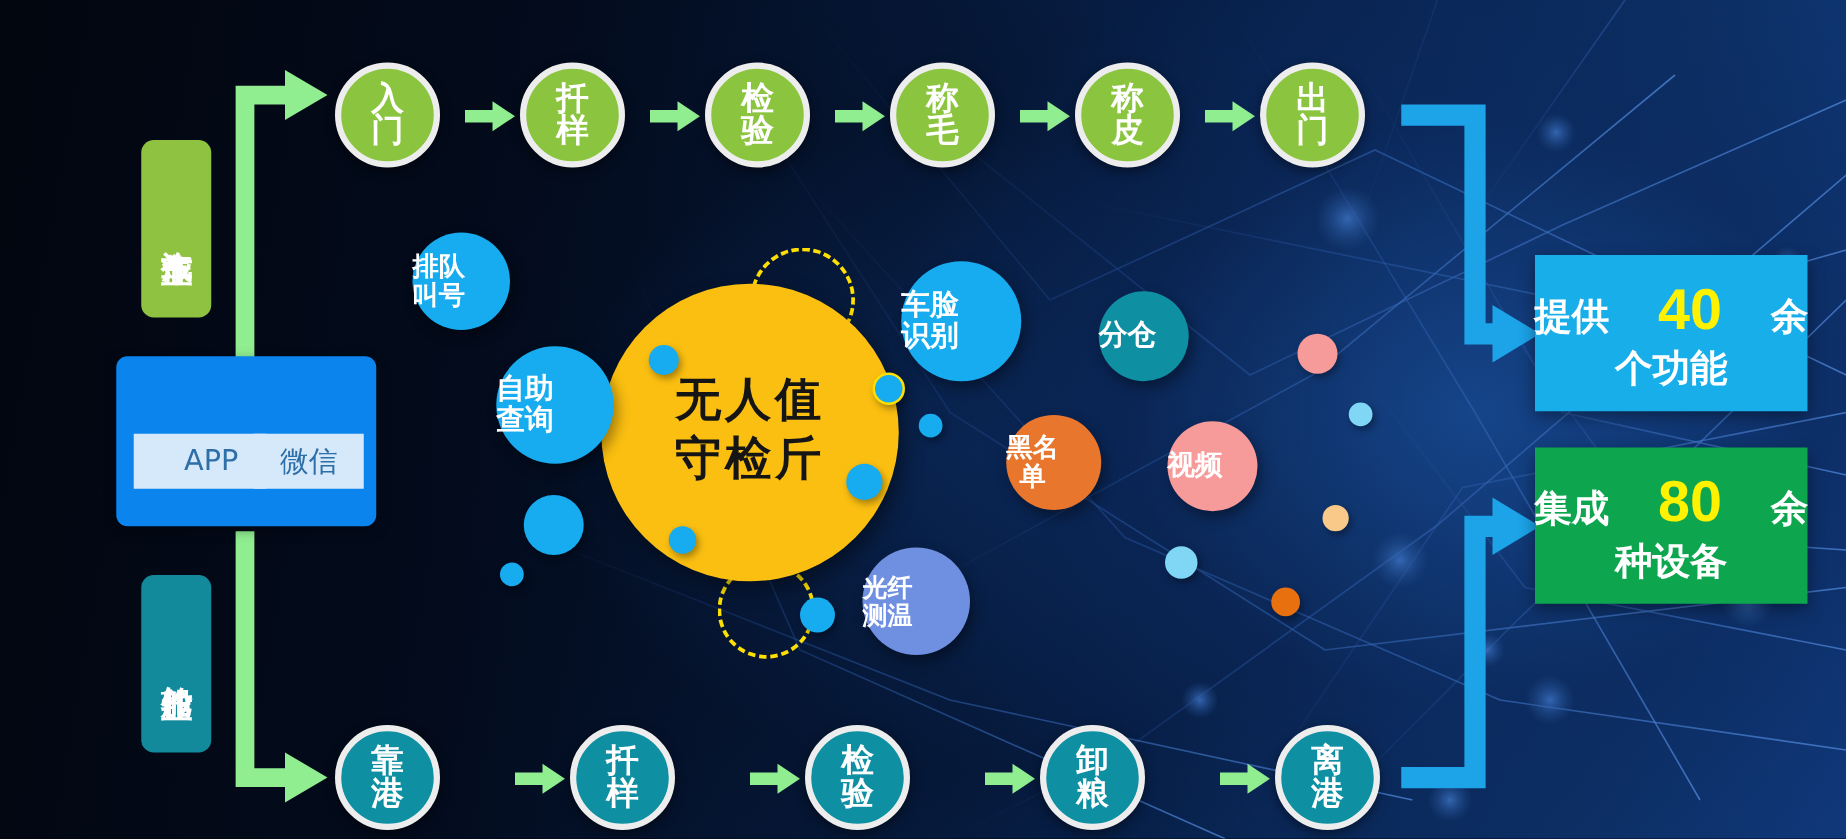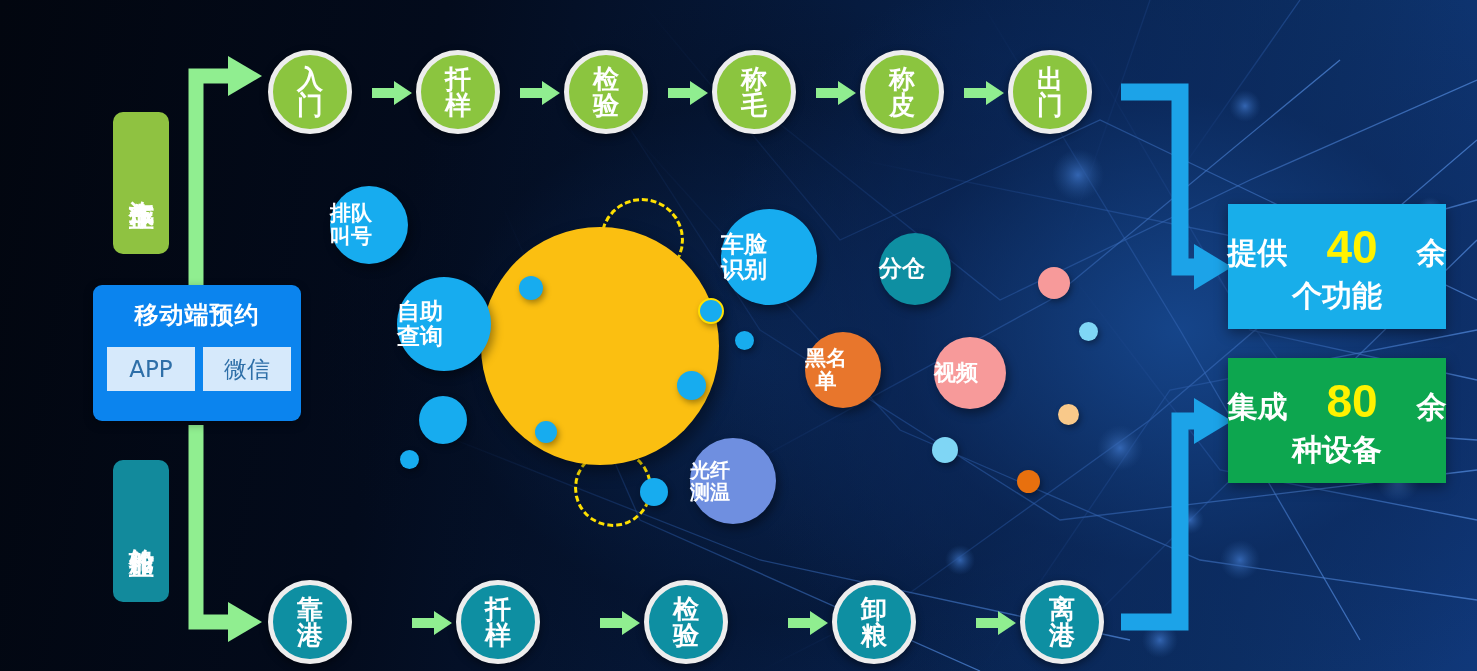--- a/index.html
+++ b/index.html
@@ -28,21 +28,21 @@
   .tag-teal{background:#128A9C;}
 
   
   #mobilebox{left:93px;top:285px;width:208px;height:136px;background:#0B84EE;
              border-radius:9px;box-shadow:0 3px 10px rgba(0,0,0,.35);}
   #mobile-title{position:absolute;left:0;top:14px;width:100%;text-align:center;
                 color:#fff;font-weight:bold;font-size:24px;letter-spacing:1px;}
   .mbtn{position:absolute;top:62px;width:88px;height:44px;background:#D6E9FB;
         color:#2E6FA8;font-size:23px;display:flex;align-items:center;
         justify-content:center;font-weight:500;}
-  #mbtn-app{left:14px;}
+  #mbtn-app{left:14px;padding-left:18px;}
   #mbtn-wechat{left:110px;}
 
   
   .node{width:84px;height:84px;border-radius:50%;
         display:flex;align-items:center;justify-content:center;
         box-sizing:border-box;border:5px solid #EDEDED;
         color:#fff;font-weight:bold;font-size:26px;line-height:1.0;
         text-align:center;letter-spacing:0px;
         box-shadow:0 3px 9px rgba(0,0,0,.45);}
   .node-green{background:#8BC53F;}
@@ -163,20 +163,24 @@
       <div class="abs dot" style="left: 400px; top: 450px; width: 19px; height: 19px; background: rgb(23, 172, 239); box-shadow: rgba(0, 0, 0, 0.35) 2px 3px 6px;"></div>
       <div class="abs dot" style="left: 640px; top: 478px; width: 28px; height: 28px; background: rgb(23, 172, 239); box-shadow: rgba(0, 0, 0, 0.35) 2px 3px 6px;"></div>
       <div class="abs dot" style="left: 698px; top: 298px; width: 26px; height: 26px; background: rgb(23, 172, 239); border: 2px solid rgb(255, 224, 0); box-sizing: border-box; box-shadow: rgba(0, 0, 0, 0.35) 2px 3px 6px;"></div>
       <div class="abs dot" style="left: 1038px; top: 267px; width: 32px; height: 32px; background: rgb(247, 154, 154); box-shadow: rgba(0, 0, 0, 0.35) 2px 3px 6px;"></div>
       <div class="abs dot" style="left: 1079px; top: 322px; width: 19px; height: 19px; background: rgb(127, 214, 245); box-shadow: rgba(0, 0, 0, 0.35) 2px 3px 6px;"></div>
       <div class="abs dot" style="left: 1058px; top: 404px; width: 21px; height: 21px; background: rgb(249, 201, 138); box-shadow: rgba(0, 0, 0, 0.35) 2px 3px 6px;"></div>
       <div class="abs dot" style="left: 932px; top: 437px; width: 26px; height: 26px; background: rgb(127, 214, 245); box-shadow: rgba(0, 0, 0, 0.35) 2px 3px 6px;"></div>
       <div class="abs dot" style="left: 1017px; top: 470px; width: 23px; height: 23px; background: rgb(232, 112, 14); box-shadow: rgba(0, 0, 0, 0.35) 2px 3px 6px;"></div>
     </div>
 
+  <div id="center-label">
+    <div>无人值</div>
+    <div>守检斤</div>
+  </div>
 
   <div id="bubbles-layer">
       <div class="abs bub" style="left: 330px; top: 186px; width: 78px; height: 78px; background: rgb(23, 172, 239); font-size: 21px;">
         <div class="txt cjk">
           <i>排队</i>
           <i>叫号</i>
         </div>
       </div>
       <div class="abs bub" style="left: 397px; top: 277px; width: 94px; height: 94px; background: rgb(23, 172, 239); font-size: 23px;">
         <div class="txt cjk">
@@ -212,21 +216,20 @@
           <i>测温</i>
         </div>
       </div>
     </div>
 
   <div class="abs sidetag tag-green cjk" style="left:113px;top:112px;height:142px;">汽车作业</div>
 
   <div class="abs sidetag tag-teal cjk" style="left:113px;top:460px;height:142px;">轮船作业</div>
 
   <div class="abs" id="mobilebox">
-    <div id="mobile-title" class="cjk">移动端预约</div>
     <div class="mbtn cjk" id="mbtn-app">APP</div>
     <div class="mbtn cjk" id="mbtn-wechat">微信</div>
   </div>
 
   <div id="flow-top" class="abs" style="left:268px;top:50px;">
       <div class="abs node node-green" style="left: 0px; top: 0px;">
         <div class="txt cjk">
           <i>入</i>
           <i>门</i>
         </div>

